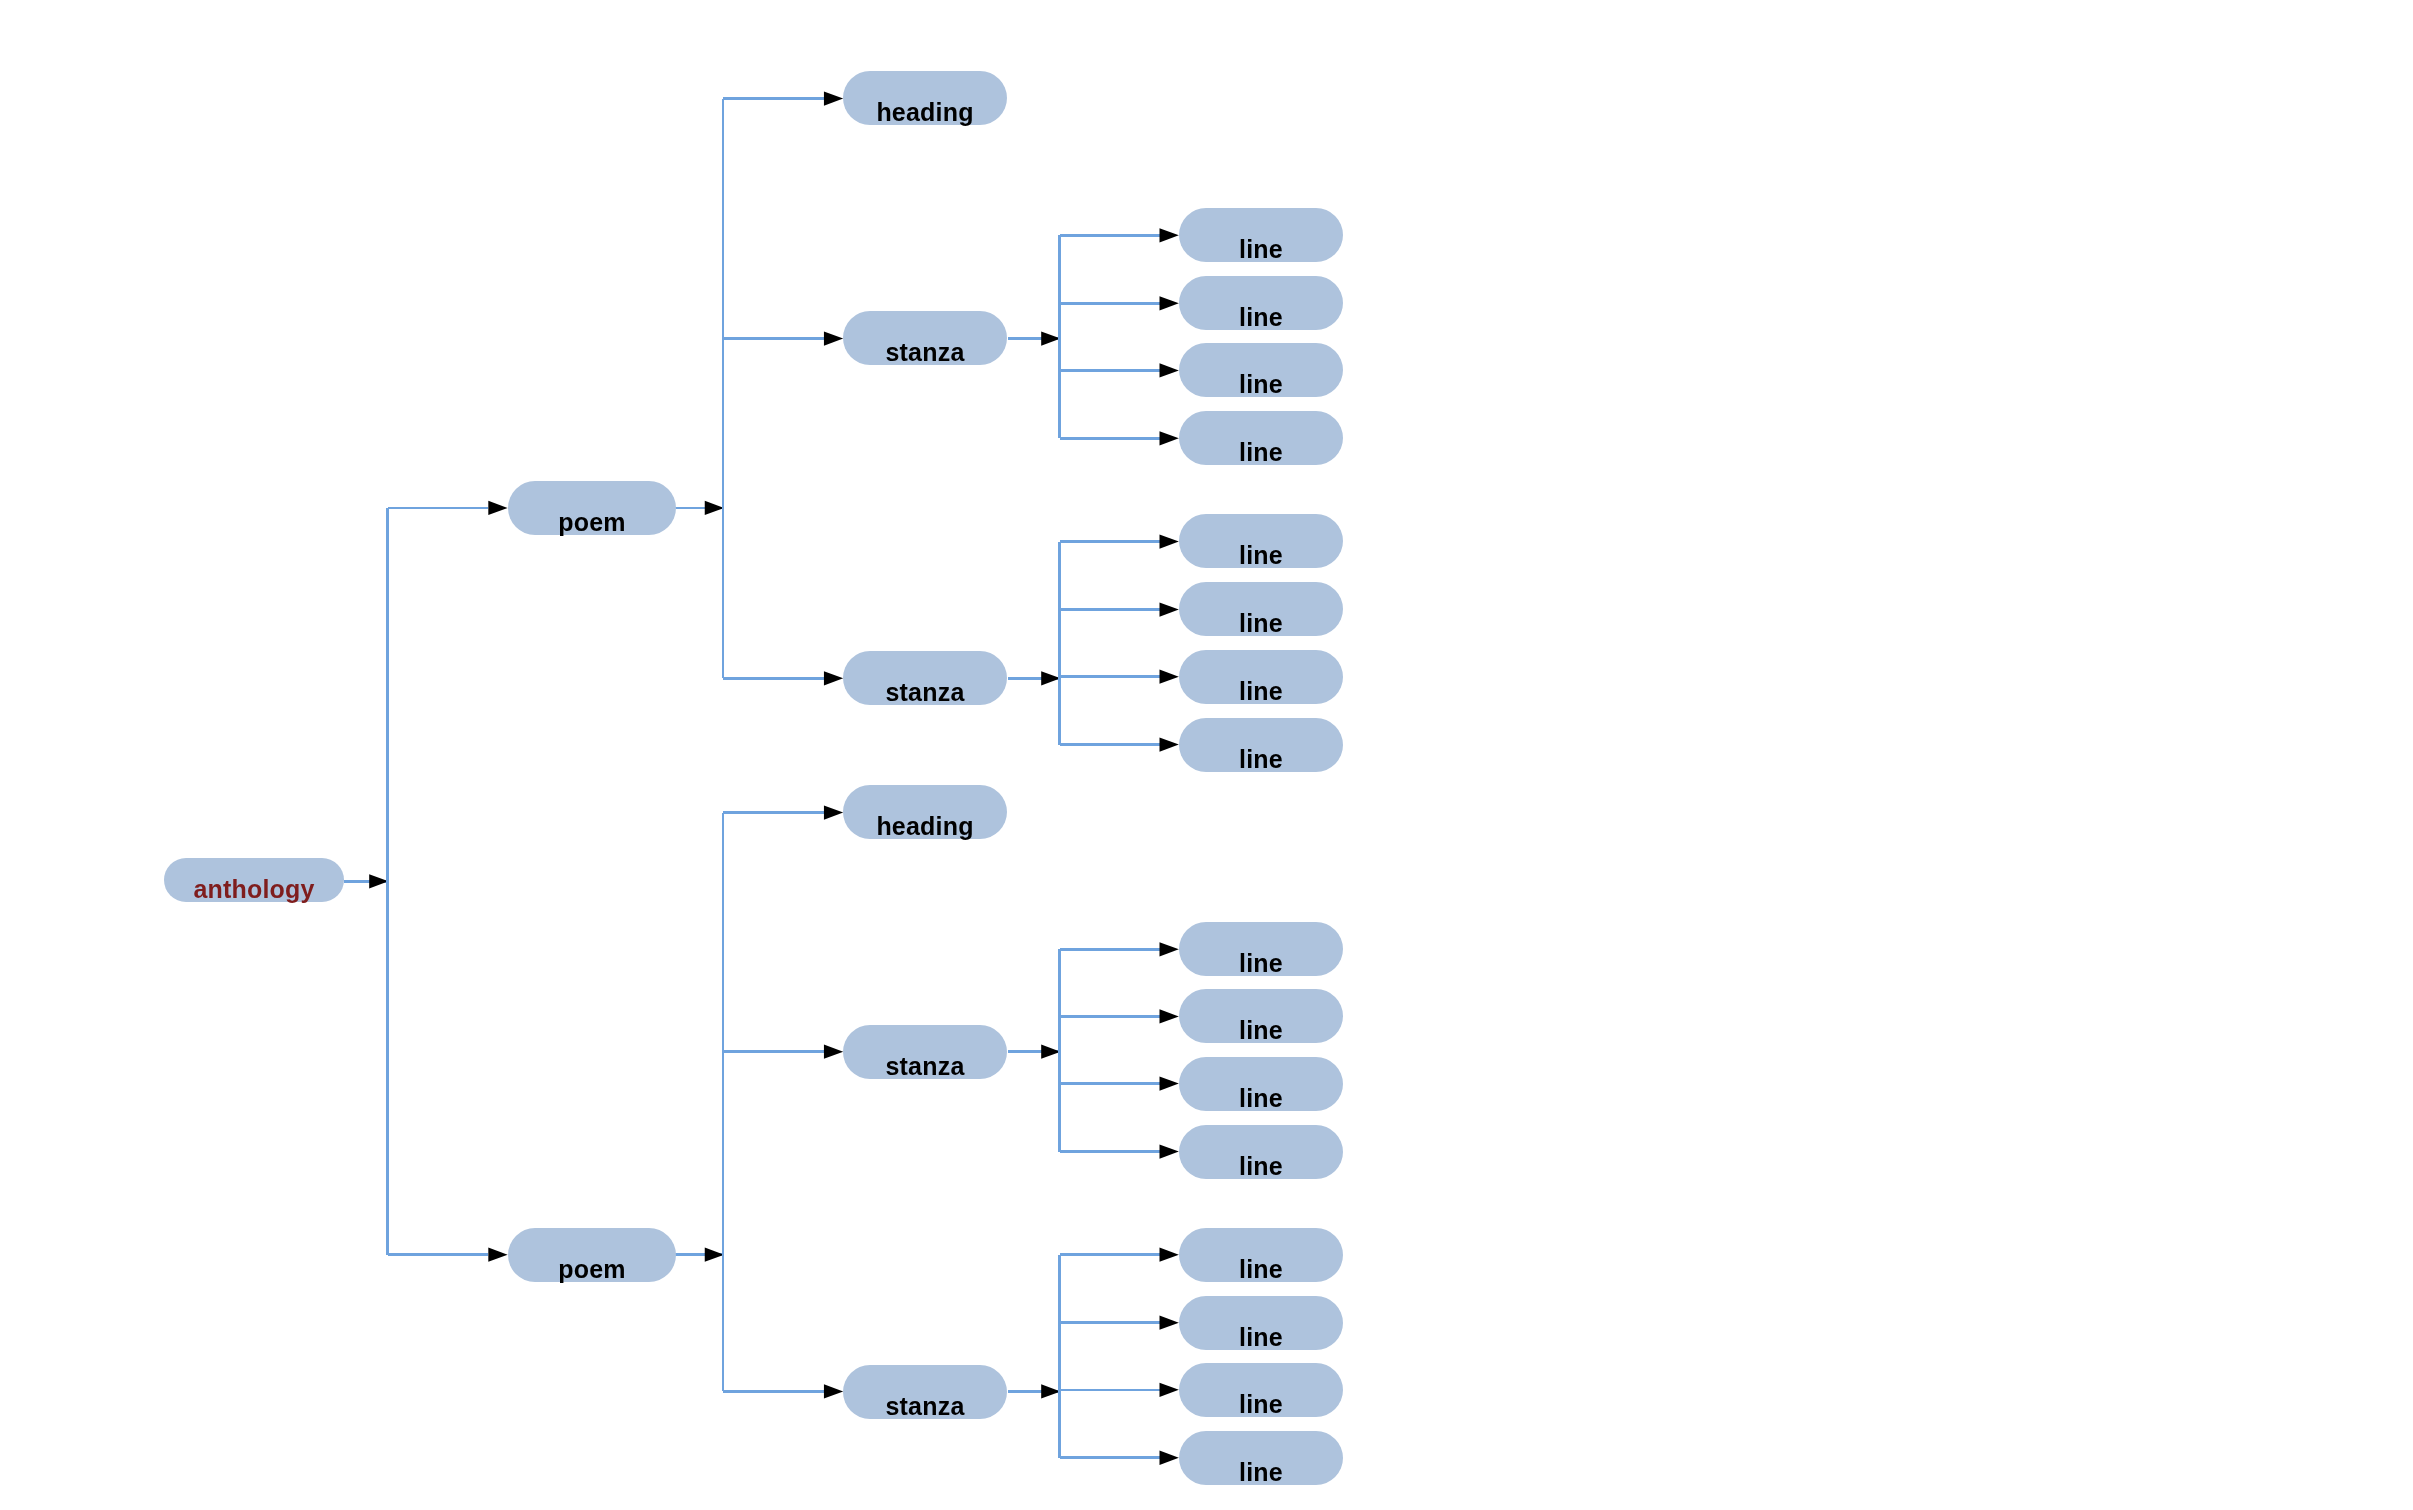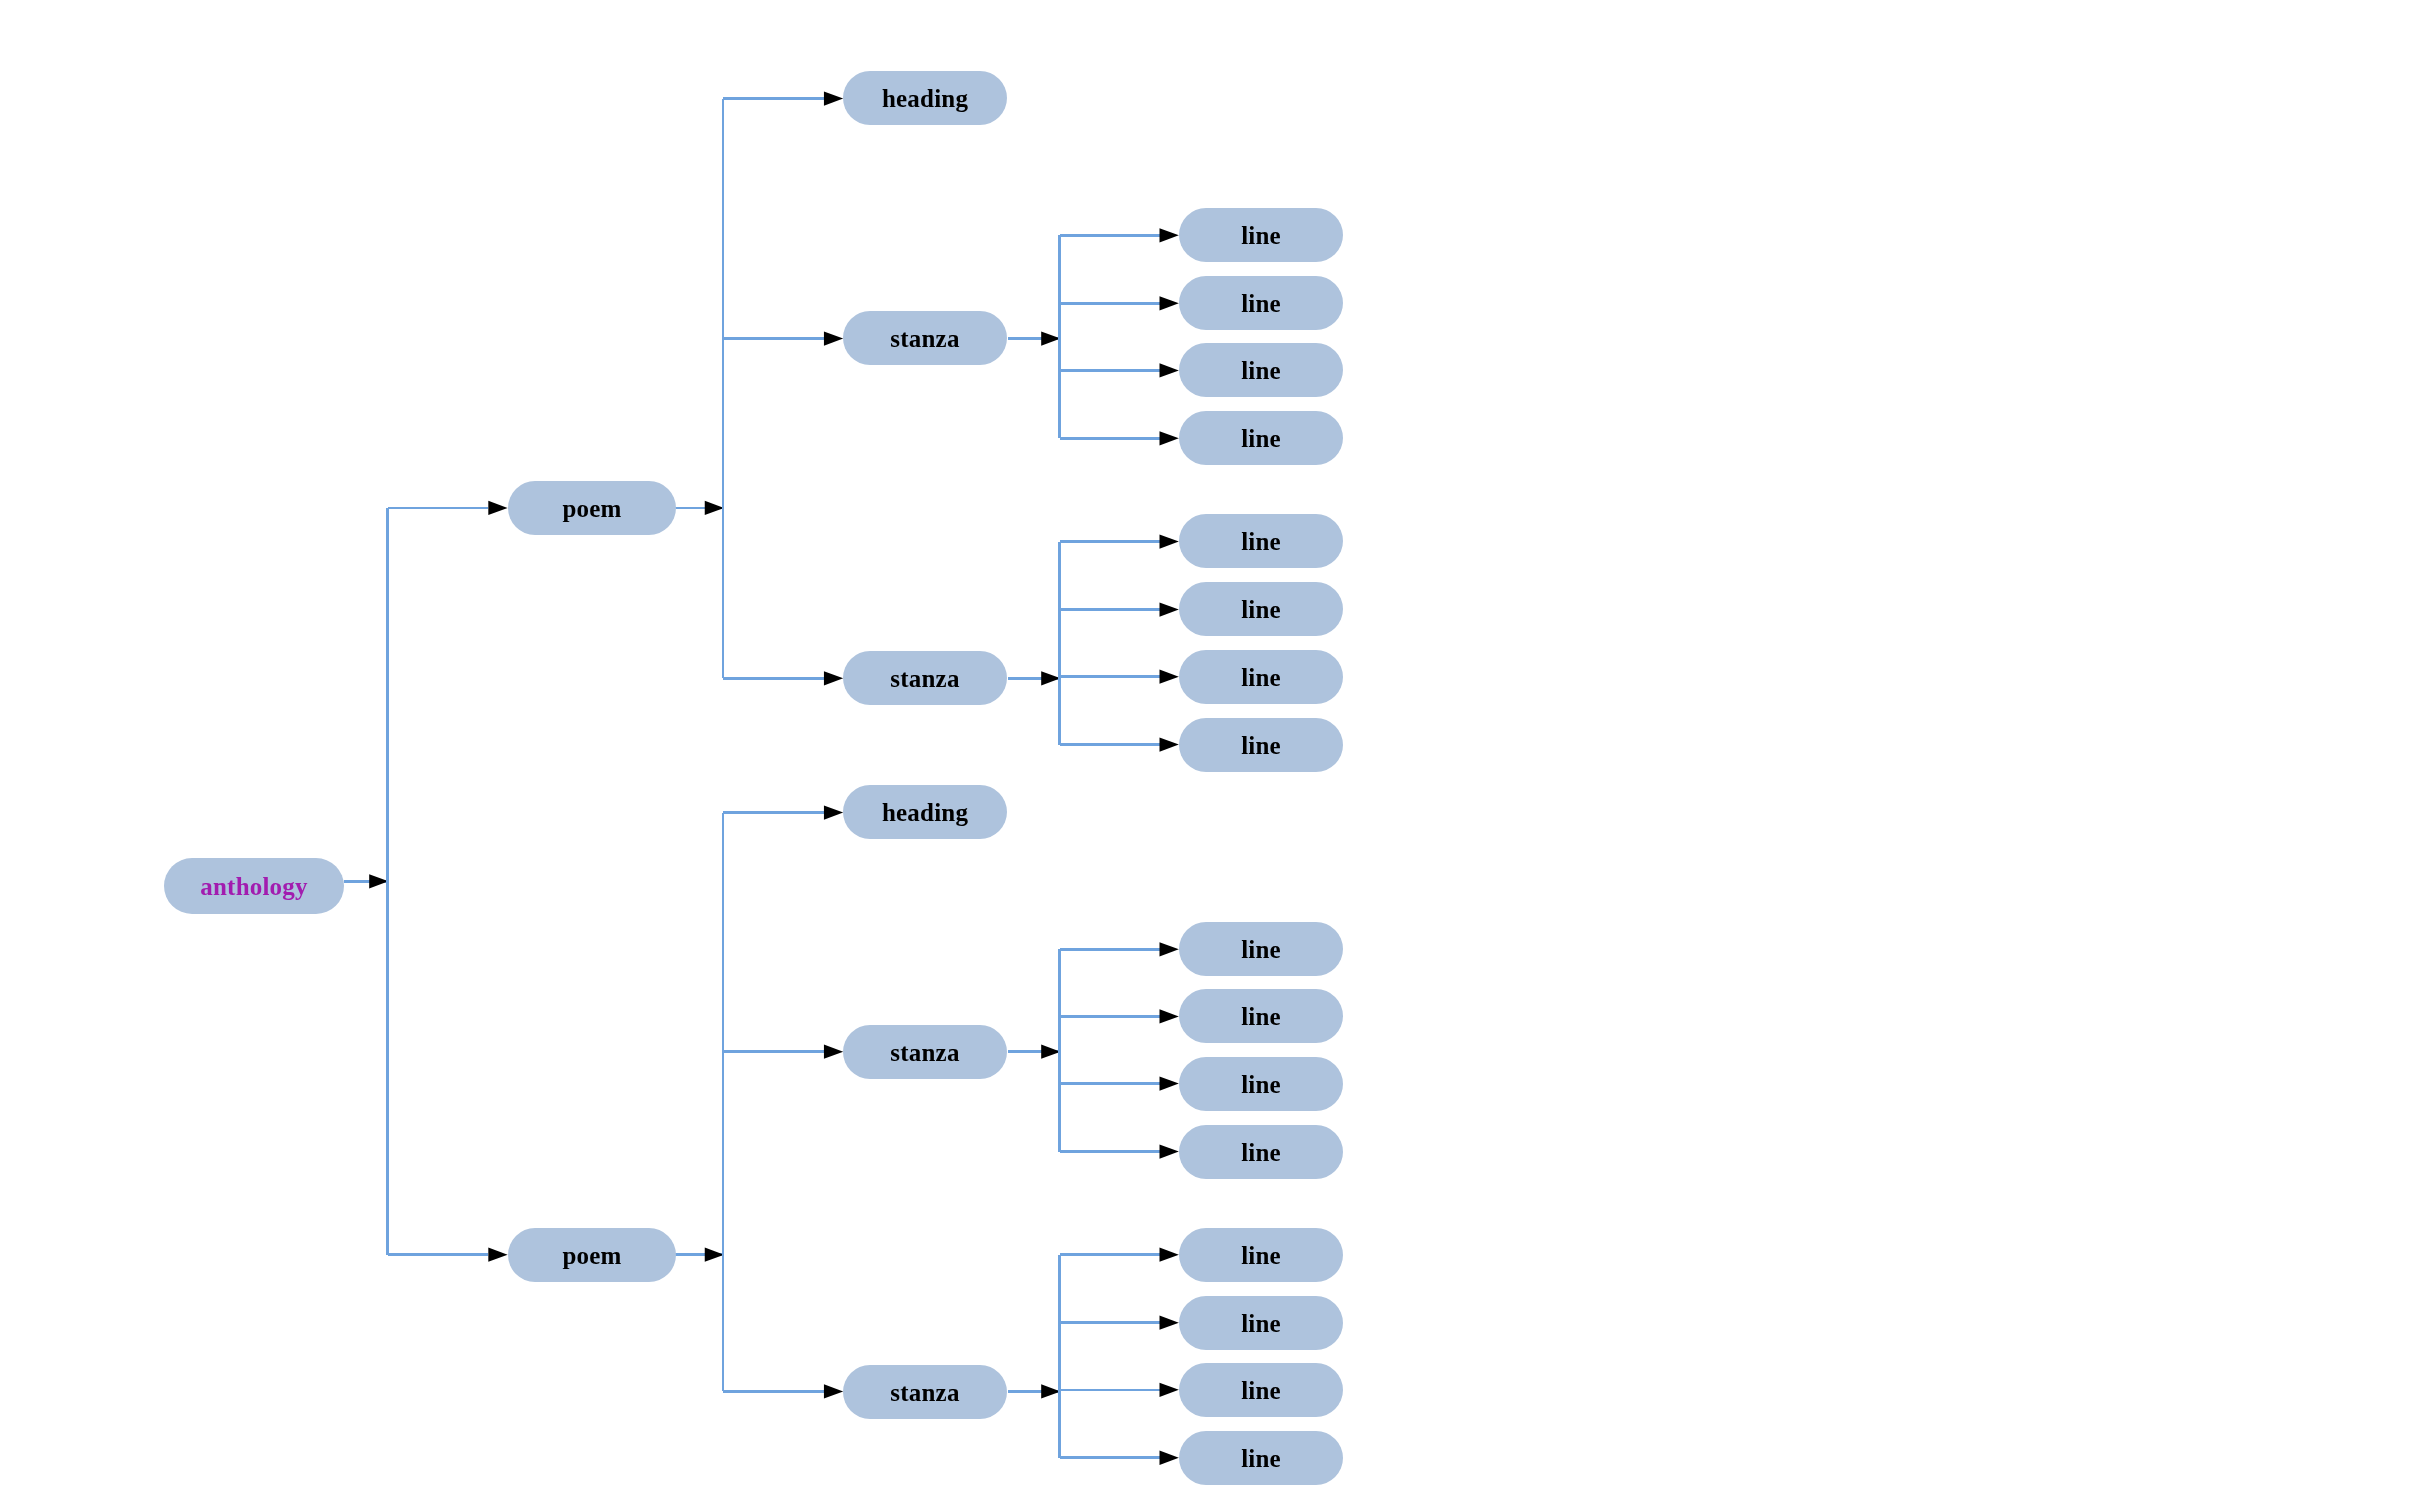--- a/index.html
+++ b/index.html
@@ -28,27 +28,27 @@
   #node-layer {
     position: absolute;
     left: 0;
     top: 0;
     width: 2413px;
     height: 1511px;
   }
   .node {
     position: absolute;
     display: flex;
-    align-items: center;
+    align-items: flex-end;
     justify-content: center;
     background: #aec3dd;
     border-radius: 838px;
     box-sizing: border-box;
     color: #000000;
-    font-family: Liberation Serif, serif;
+    font-family: Liberation Sans, sans-serif;
     font-weight: bold;
     font-size: 25px;
     line-height: 1;
     letter-spacing: 0.2px;
     white-space: nowrap;
     user-select: none;
   }
   .node-label {
     pointer-events: none;
   }
@@ -122,21 +122,21 @@
       <line x1="1263" y1="1495" x2="1382" y2="1495" stroke="#6fa3de" stroke-width="3" shape-rendering="crispEdges"></line>
       <polygon points="1405,1495 1382,1486.5 1382,1503.5" fill="#000000"></polygon>
       <line x1="1263" y1="1576" x2="1382" y2="1576" stroke="#6fa3de" stroke-width="3" shape-rendering="crispEdges"></line>
       <polygon points="1405,1576 1382,1567.5 1382,1584.5" fill="#000000"></polygon>
       <line x1="1263" y1="1656" x2="1382" y2="1656" stroke="#6fa3de" stroke-width="3" shape-rendering="crispEdges"></line>
       <polygon points="1405,1656 1382,1647.5 1382,1664.5" fill="#000000"></polygon>
       <line x1="1263" y1="1737" x2="1382" y2="1737" stroke="#6fa3de" stroke-width="3" shape-rendering="crispEdges"></line>
       <polygon points="1405,1737 1382,1728.5 1382,1745.5" fill="#000000"></polygon>
     </svg>
   <div id="node-layer">
-      <div class="node" style="left: 164px; top: 858px; width: 180px; height: 56px; background: rgb(174, 195, 221); color: #a21caf;">
+      <div class="node" style="left: 164px; top: 858px; width: 180px; height: 44px; background: rgb(174, 195, 221); color: #7f1d1d;">
         <span class="node-label">anthology</span>
       </div>
       <div class="node" style="left: 508px; top: 481px; width: 168px; height: 54px; background: rgb(174, 195, 221); color: rgb(0, 0, 0);">
         <span class="node-label">poem</span>
       </div>
       <div class="node" style="left: 843px; top: 71px; width: 164px; height: 54px; background: rgb(174, 195, 221); color: rgb(0, 0, 0);">
         <span class="node-label">heading</span>
       </div>
       <div class="node" style="left: 843px; top: 311px; width: 164px; height: 54px; background: rgb(174, 195, 221); color: rgb(0, 0, 0);">
         <span class="node-label">stanza</span>

